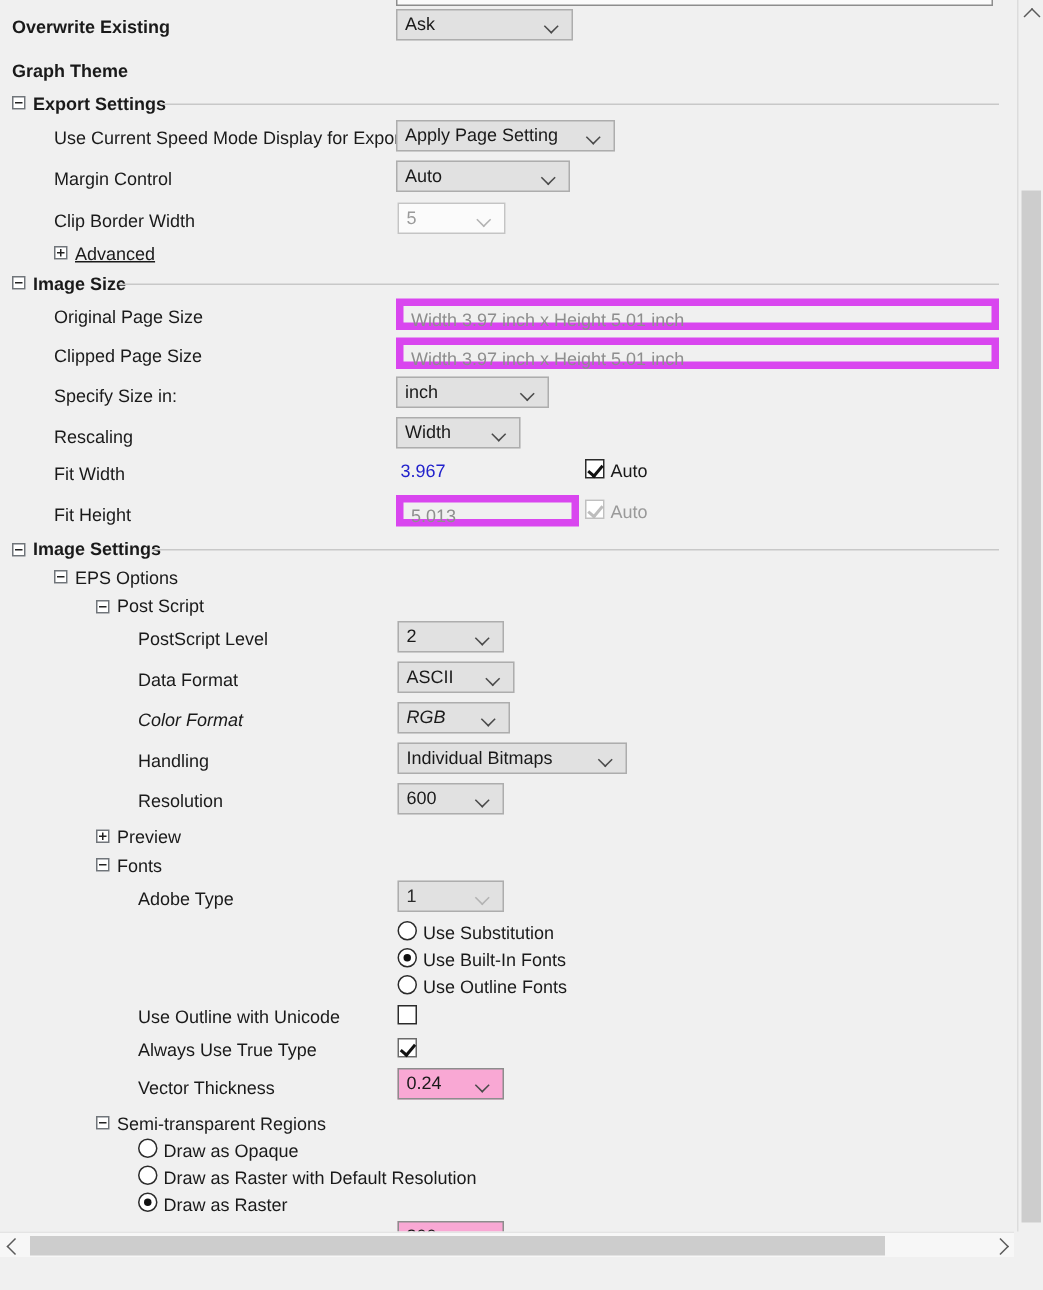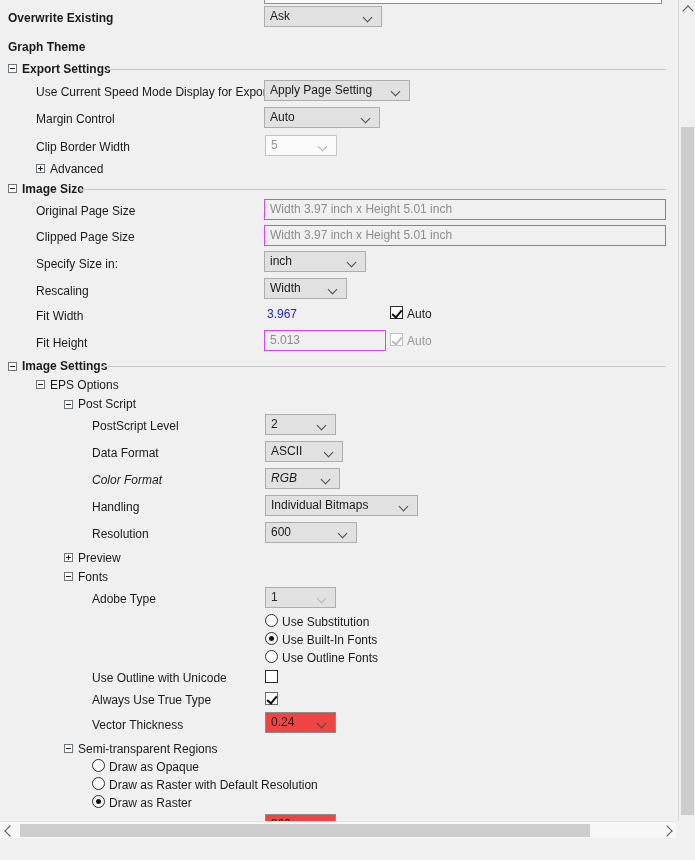--- a/index.html
+++ b/index.html
@@ -29,27 +29,27 @@
 
   
   .combo{position:absolute;box-sizing:border-box;height:21px;
          background:#e1e1e1;border:1px solid #adadad;
          font-size:12px;color:#1a1a1a;line-height:19px;}
   .combo .txt{position:absolute;left:5px;top:0;line-height:19px;white-space:nowrap;}
   .combo .arw{position:absolute;right:7px;top:0;height:19px;width:11px;}
   .combo .arw:before{content:"";position:absolute;left:1px;top:7px;width:6px;height:6px;
         border-left:1.6px solid #4a4a4a;border-bottom:1.6px solid #4a4a4a;
         transform:rotate(-45deg);}
-  .combo.white{background:#ef4444;border:1px solid #8d8d8d;padding-left:16px;}
+  .combo.white{background:#f9a8d4;border:1px solid #8d8d8d;padding-left:16px;}
   .combo.disabled{background:#fbfbfb;border:1px solid #c4c4c4;color:#9a9a9a;}
   .combo.disabled .arw:before{border-color:#b2b2b2;}
 
   
   .field{position:absolute;box-sizing:border-box;height:21px;background:#f0f0f0;
-         border:1px solid #d946ef;color:#8e8e8e;font-size:12px;line-height:19px;padding-left:16px;}
+         border:5px solid #d946ef;color:#8e8e8e;font-size:12px;line-height:19px;padding-left:16px;}
   .field .txt{position:absolute;left:5px;top:0;line-height:19px;white-space:nowrap;}
 
   
   .bluval{position:absolute;color:#2222cc;font-size:12px;line-height:14px;white-space:nowrap;}
 
   
   .cbx{position:absolute;width:13px;height:13px;box-sizing:border-box;
        border:1px solid #2b2b2b;background:#fff;}
   .cbx.on:after{content:"";position:absolute;left:3px;top:1px;width:4px;height:8px;
        border-right:2px solid #111;border-bottom:2px solid #111;transform:rotate(40deg);}
@@ -113,21 +113,21 @@
       <span class="arw"></span>
     </div>
 
     <div class="lbl" style="left:36px;top:140px;">Clip Border Width</div>
     <div class="combo disabled" style="left:265px;top:135px;width:72px;">
       <span class="txt">5</span>
       <span class="arw"></span>
     </div>
 
     <div class="tgl plus" style="left:36px;top:164px;"></div>
-    <div class="lbl" style="left:50px;top:162px;">Advanced</div>
+    <div class="lbl" style="left:50px;top:162px;text-decoration:underline;">Advanced</div>
 
     <div class="tgl" style="left:8px;top:184px;"></div>
     <div class="lbl bold" style="left:22px;top:182px;">Image Size</div>
     <div class="rule" style="left:79px;top:189px;width:587px;"></div>
 
     <div class="lbl" style="left:36px;top:204px;">Original Page Size</div>
     <div class="field" style="left:264px;top:199px;width:402px;">
       <span class="txt">Width 3.97 inch x Height 5.01 inch</span>
     </div>
 
@@ -188,21 +188,21 @@
       <span class="arw"></span>
     </div>
 
     <div class="lbl" style="left:92px;top:500px;">Handling</div>
     <div class="combo" style="left:265px;top:495px;width:153px;">
       <span class="txt">Individual Bitmaps</span>
       <span class="arw"></span>
     </div>
 
     <div class="lbl" style="left:92px;top:527px;">Resolution</div>
-    <div class="combo" style="left:265px;top:522px;width:92px;">
+    <div class="combo" style="left:265px;top:522px;width:71px;">
       <span class="txt">600</span>
       <span class="arw"></span>
     </div>
 
     <div class="tgl plus" style="left:64px;top:553px;"></div>
     <div class="lbl" style="left:78px;top:551px;">Preview</div>
 
     <div class="tgl" style="left:64px;top:572px;"></div>
     <div class="lbl" style="left:78px;top:570px;">Fonts</div>
 

